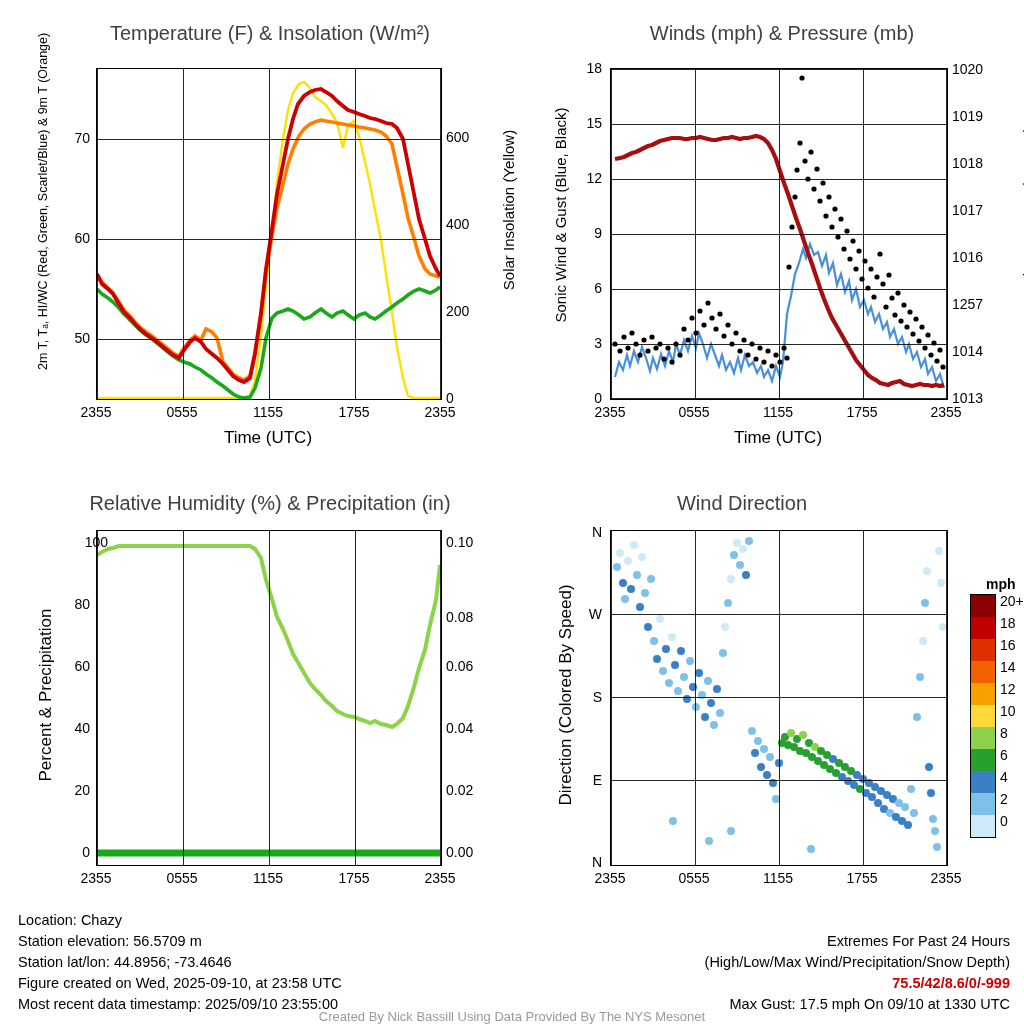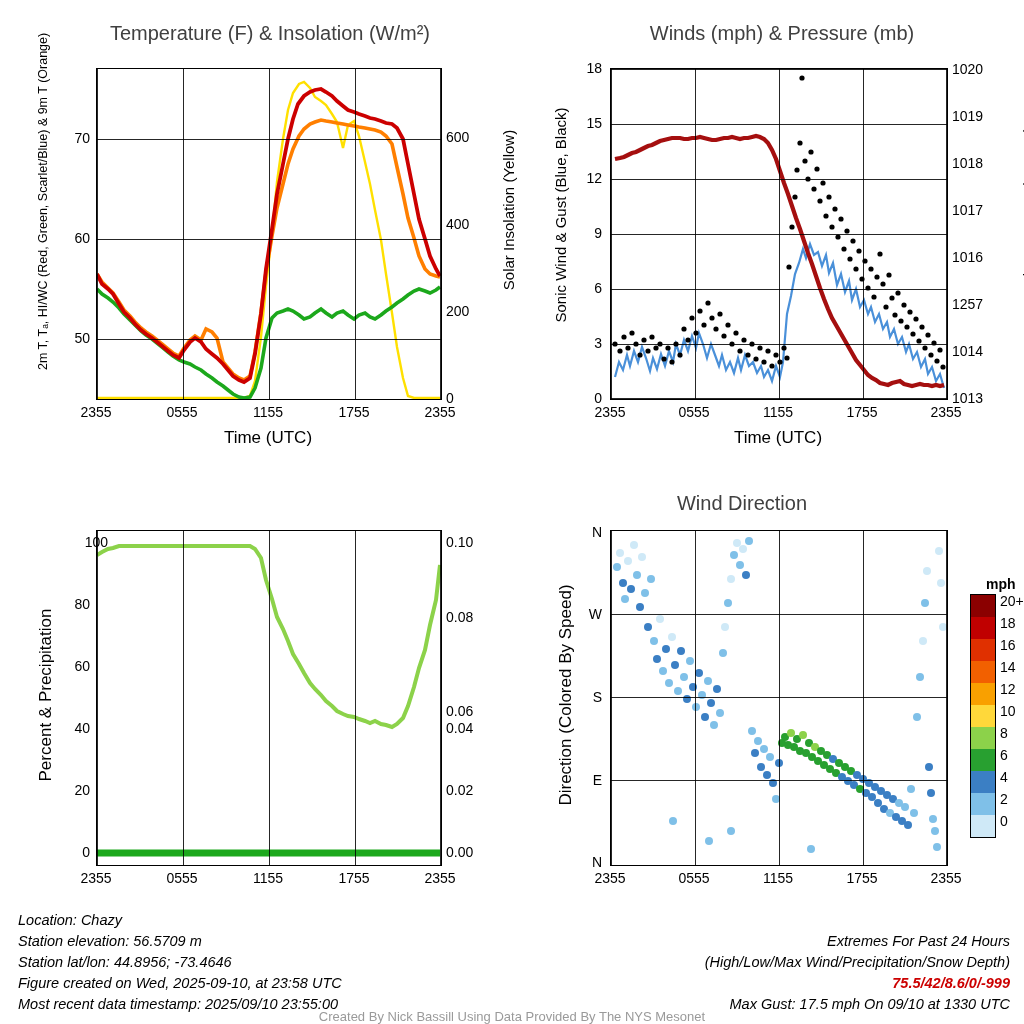--- a/index.html
+++ b/index.html
@@ -49,21 +49,20 @@
     font-size:15px;
     white-space:nowrap;
     transform-origin:0 0;
   }
   .vlabel.small{font-size:12.5px;}
   svg{display:block;}
   .footer{
     position:absolute;
     font-size:14.5px;
     white-space:nowrap;
-    font-style:italic;
   }
   .footer.right{text-align:right;}
   .red{color:#cc0000;font-weight:bold;}
   .credit{
     position:absolute;
     width:100%;
     text-align:center;
     font-size:13px;
     color:#9a9a9a;
   }
@@ -269,20 +268,21 @@
   <div class="tick ytickR" style="left:440px;top:257px;">1016</div>
   <div class="tick ytickR" style="left:440px;top:210px;">1017</div>
   <div class="tick ytickR" style="left:440px;top:163px;">1018</div>
   <div class="tick ytickR" style="left:440px;top:116px;">1019</div>
   <div class="tick ytickR" style="left:440px;top:69px;">1020</div>
 
   <div class="axlabel" style="left:98px;top:428px;width:336px;">Time (UTC)</div>
 </div>
 
 <div class="panel" style="left:0;top:470px;width:512px;height:440px;">
+  <div class="ptitle" style="top:22px;">Relative Humidity (%) &amp; Precipitation (in)</div>
 
   <div class="vlabel" style="left:36px;top:390px;transform:rotate(-90deg);width:330px;text-align:center;font-size:17px;">Percent &amp; Precipitation</div>
 
   <div class="plot" style="left:96px;top:60px;width:344px;height:334px;">
     <div class="gridline gv" style="left:0px;"></div>
     <div class="gridline gv" style="left:86px;"></div>
     <div class="gridline gv" style="left:172px;"></div>
     <div class="gridline gv" style="left:258px;"></div>
     <div class="gridline gv" style="left:343px;"></div>
     <svg width="344" height="334" viewBox="0 0 344 334" preserveAspectRatio="none">
@@ -302,21 +302,21 @@
   <div class="tick ytickL" style="left:58px;top:382px;width:32px;">0</div>
   <div class="tick ytickL" style="left:58px;top:320px;width:32px;">20</div>
   <div class="tick ytickL" style="left:58px;top:258px;width:32px;">40</div>
   <div class="tick ytickL" style="left:58px;top:196px;width:32px;">60</div>
   <div class="tick ytickL" style="left:58px;top:134px;width:32px;">80</div>
   <div class="tick ytickL" style="left:76px;top:72px;width:32px;">100</div>
 
   <div class="tick ytickR" style="left:446px;top:382px;">0.00</div>
   <div class="tick ytickR" style="left:446px;top:320px;">0.02</div>
   <div class="tick ytickR" style="left:446px;top:258px;">0.04</div>
-  <div class="tick ytickR" style="left:446px;top:196px;margin-top:45px;">0.06</div>
+  <div class="tick ytickR" style="left:446px;top:196px;">0.06</div>
   <div class="tick ytickR" style="left:446px;top:134px;margin-top:13px;">0.08</div>
   <div class="tick ytickR" style="left:446px;top:72px;">0.10</div>
 </div>
 
 <div class="panel" style="left:512px;top:470px;width:512px;height:440px;">
   <div class="ptitle" style="top:22px;left:-40px;">Wind Direction</div>
 
   <div class="vlabel" style="left:44px;top:390px;transform:rotate(-90deg);width:330px;text-align:center;font-size:17px;">Direction (Colored By Speed)</div>
 
   <div class="plot" style="left:98px;top:60px;width:336px;height:334px;">

